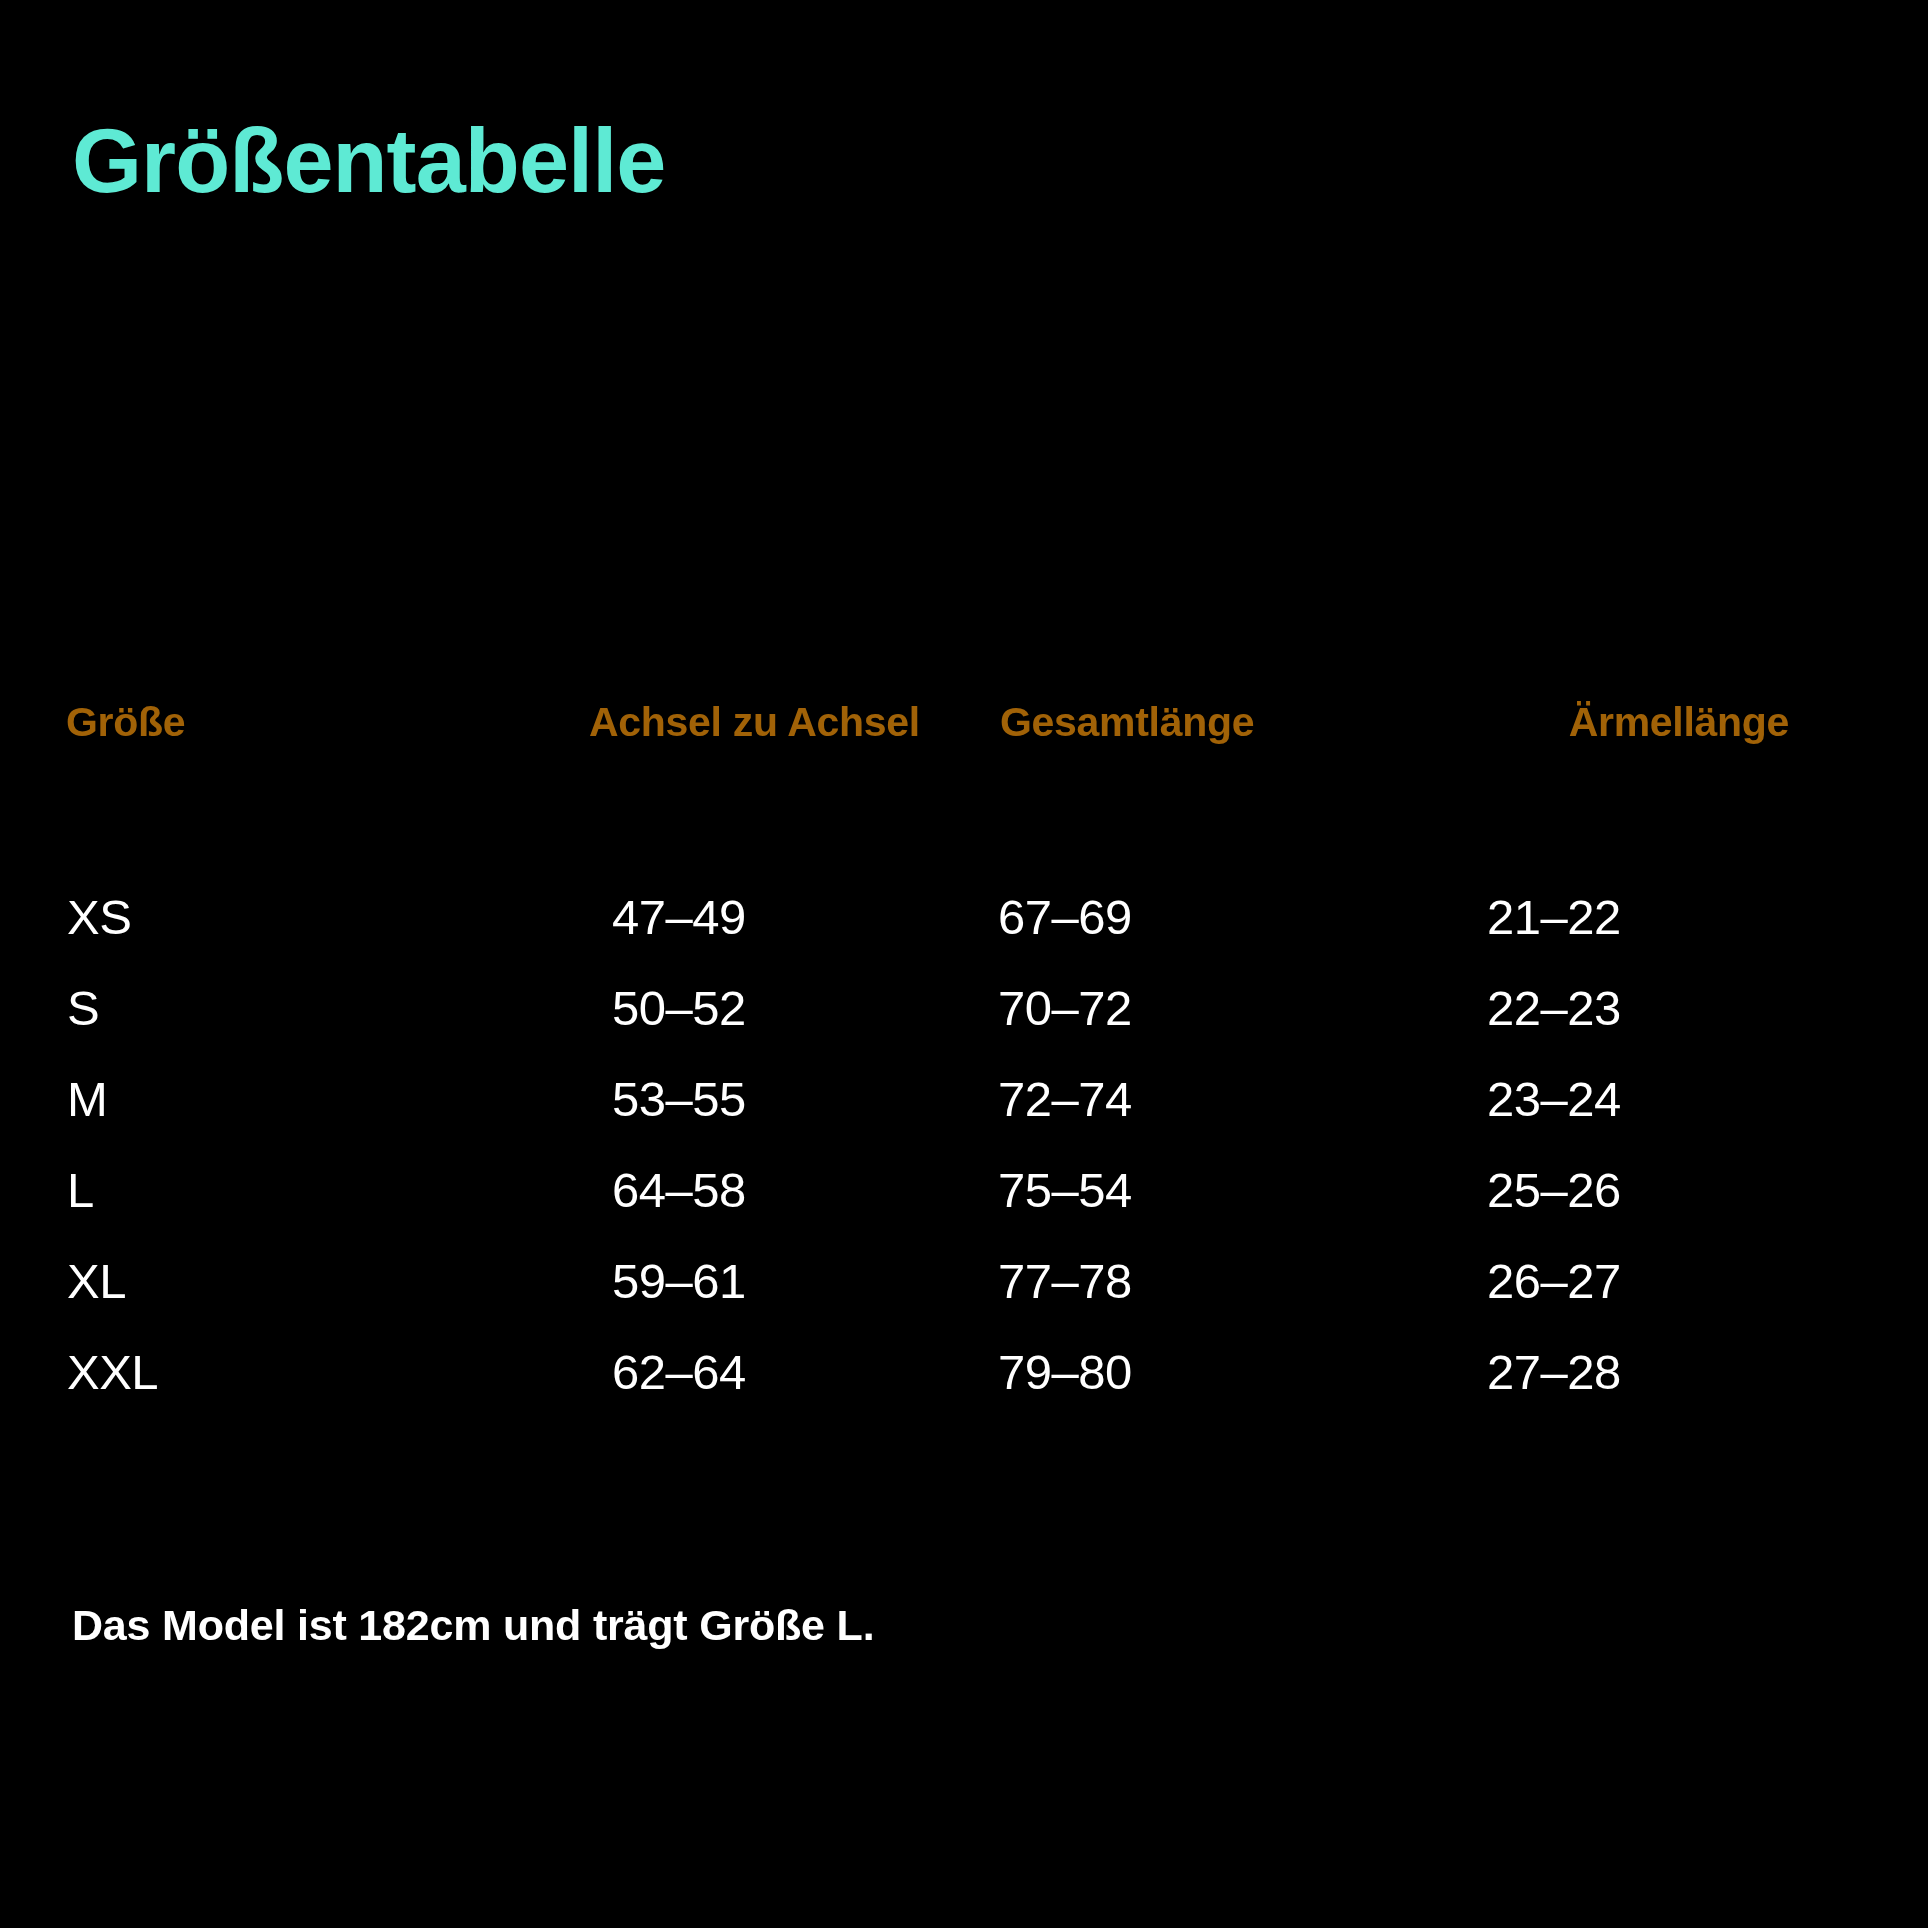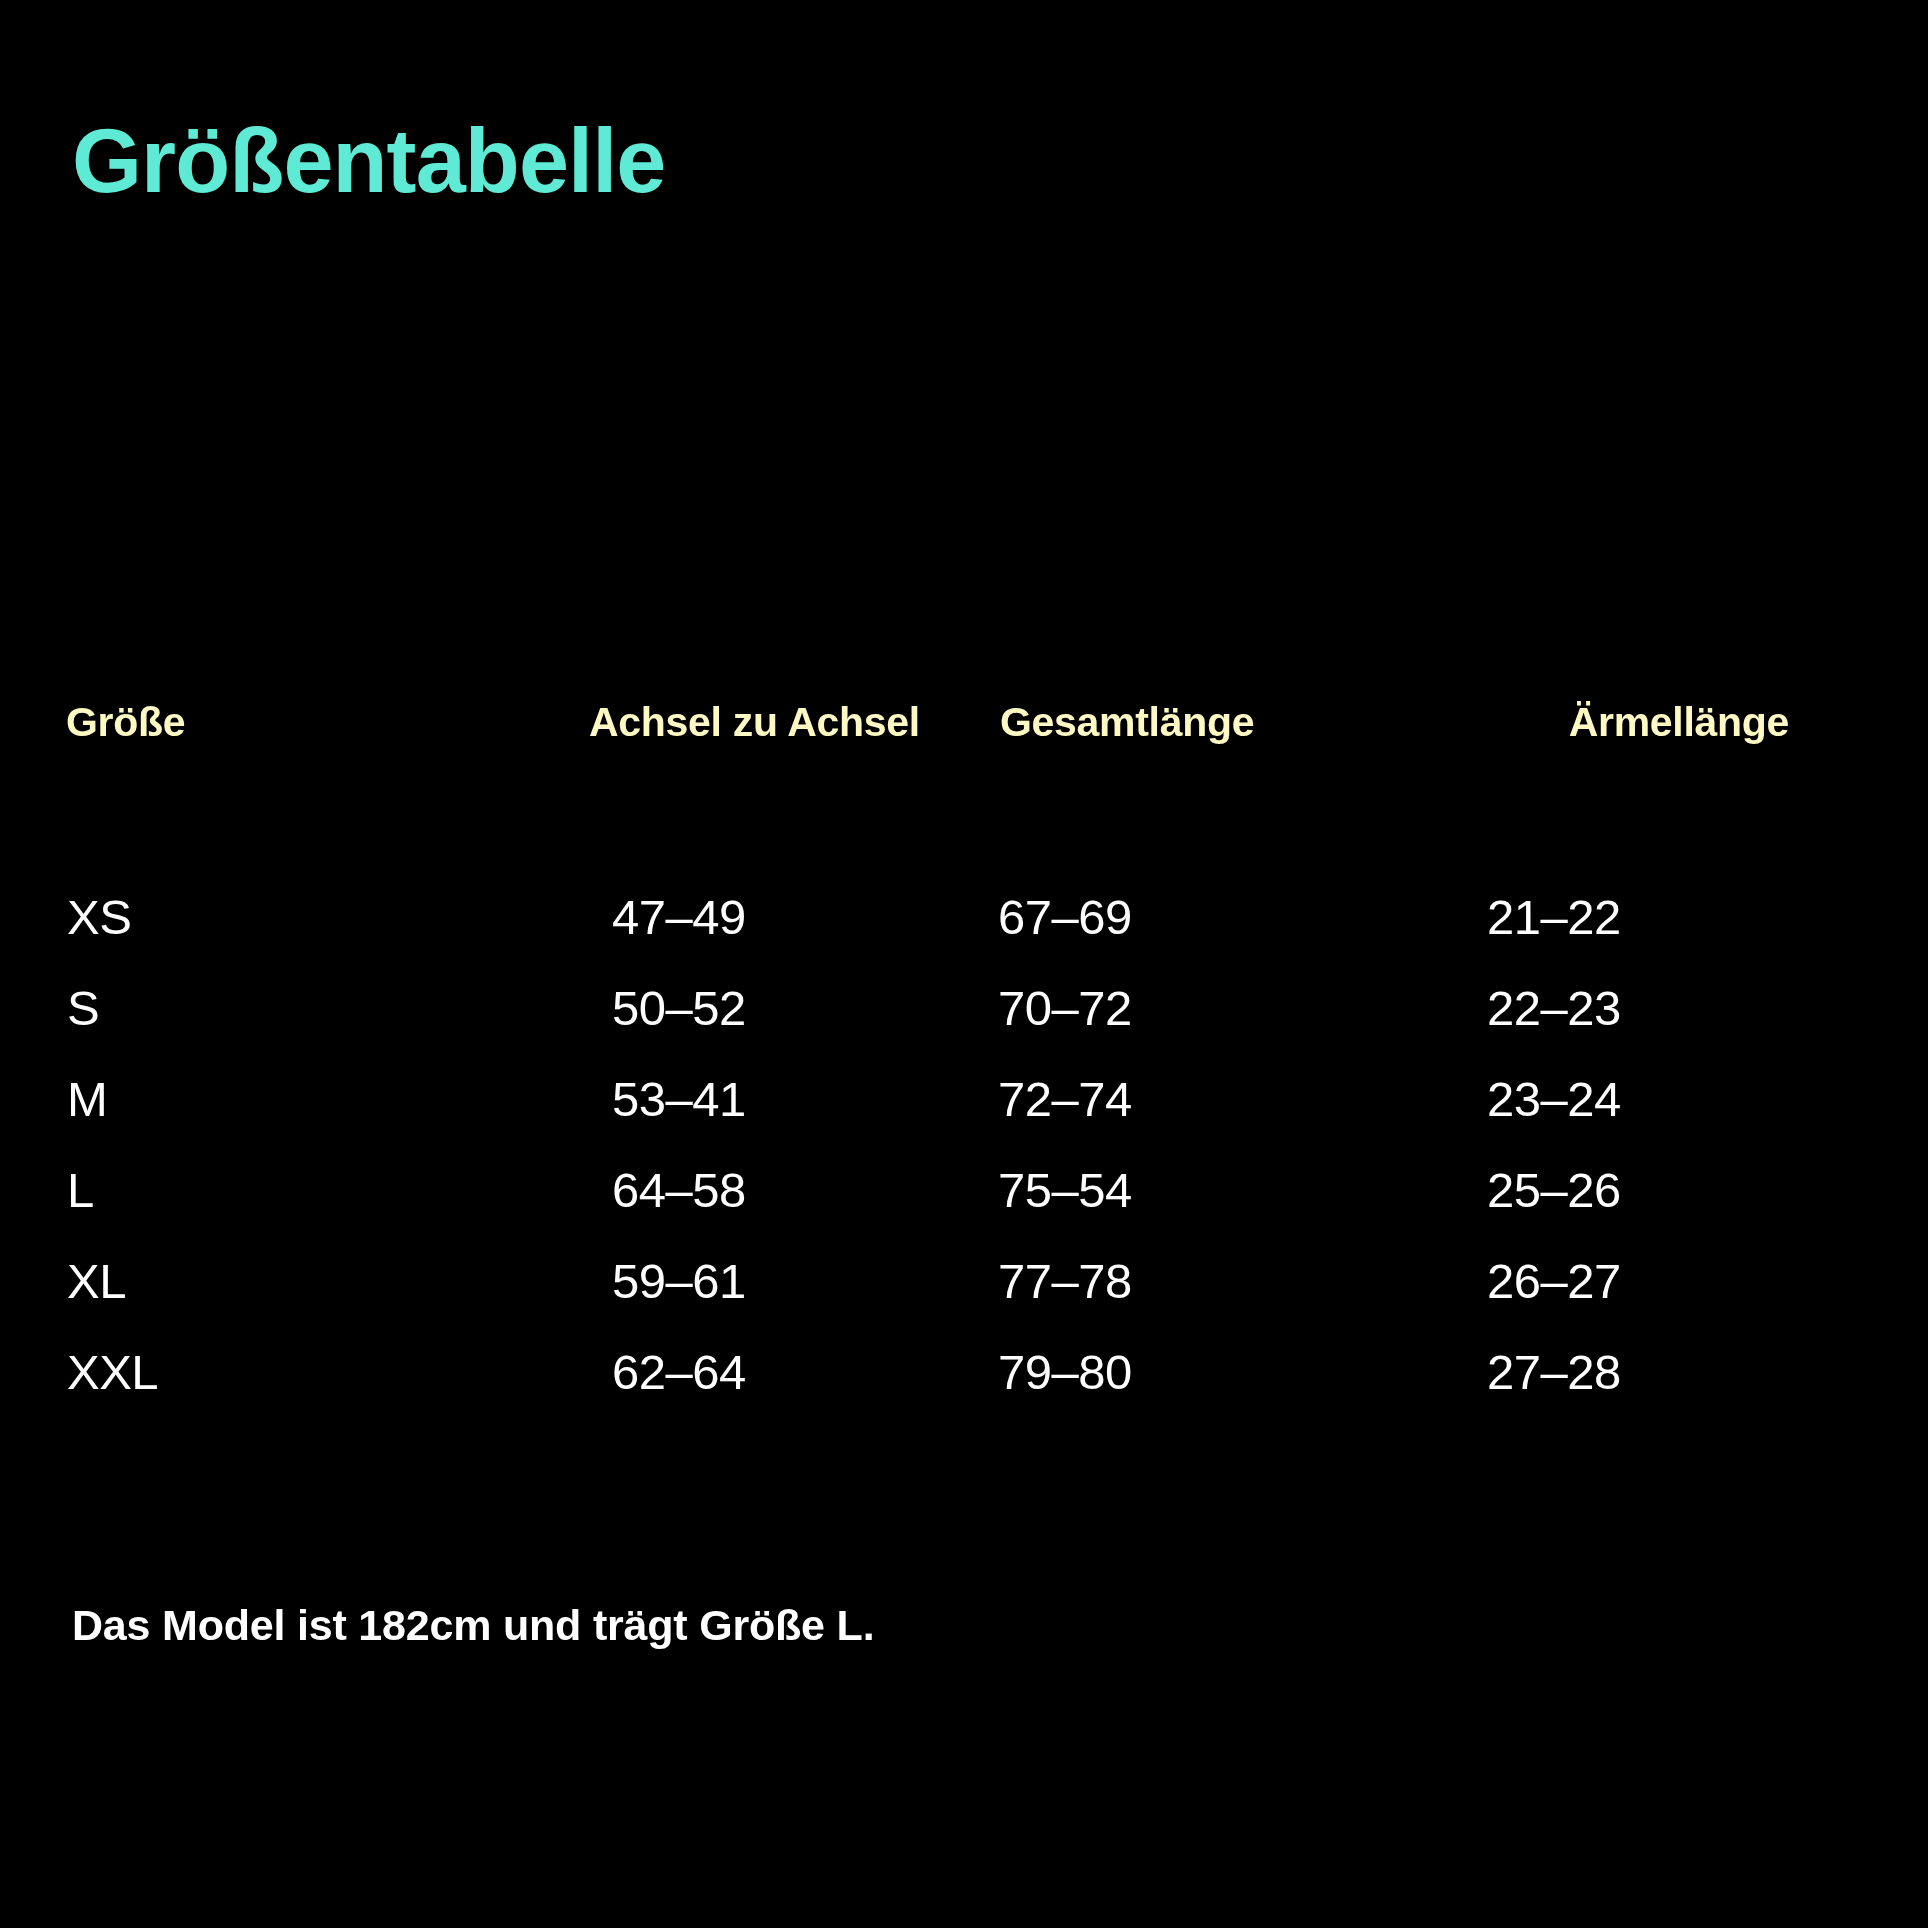--- a/index.html
+++ b/index.html
@@ -54,21 +54,21 @@
     table-layout: fixed;
   }
   table.size-table col.c0 { width: 273px; }
   table.size-table col.c1 { width: 612px; }
   table.size-table col.c2 { width: 461px; }
   table.size-table col.c3 { width: 377px; }
 
   table.size-table thead th {
     font-size: 41px;
     font-weight: 700;
-    color: #fef9c3;
+    color: #a16207;
     text-align: left;
     padding: 0 0 0 0;
     height: 68px;
     vertical-align: top;
     letter-spacing: -0.3px;
     white-space: nowrap;
   }
   table.size-table thead th.h1 { padding-left: 250px; }
   table.size-table thead th.h2 { padding-left: 49px; }
   table.size-table thead th.h3 { padding-left: 66px; text-align: right; }
@@ -133,21 +133,21 @@
           <td class="v3">21–22</td>
         </tr>
         <tr>
           <td class="v0">S</td>
           <td class="v1">50–52</td>
           <td class="v2">70–72</td>
           <td class="v3">22–23</td>
         </tr>
         <tr>
           <td class="v0">M</td>
-          <td class="v1">53–41</td>
+          <td class="v1">53–55</td>
           <td class="v2">72–74</td>
           <td class="v3">23–24</td>
         </tr>
         <tr>
           <td class="v0">L</td>
           <td class="v1">64–58</td>
           <td class="v2">75–54</td>
           <td class="v3">25–26</td>
         </tr>
         <tr>

